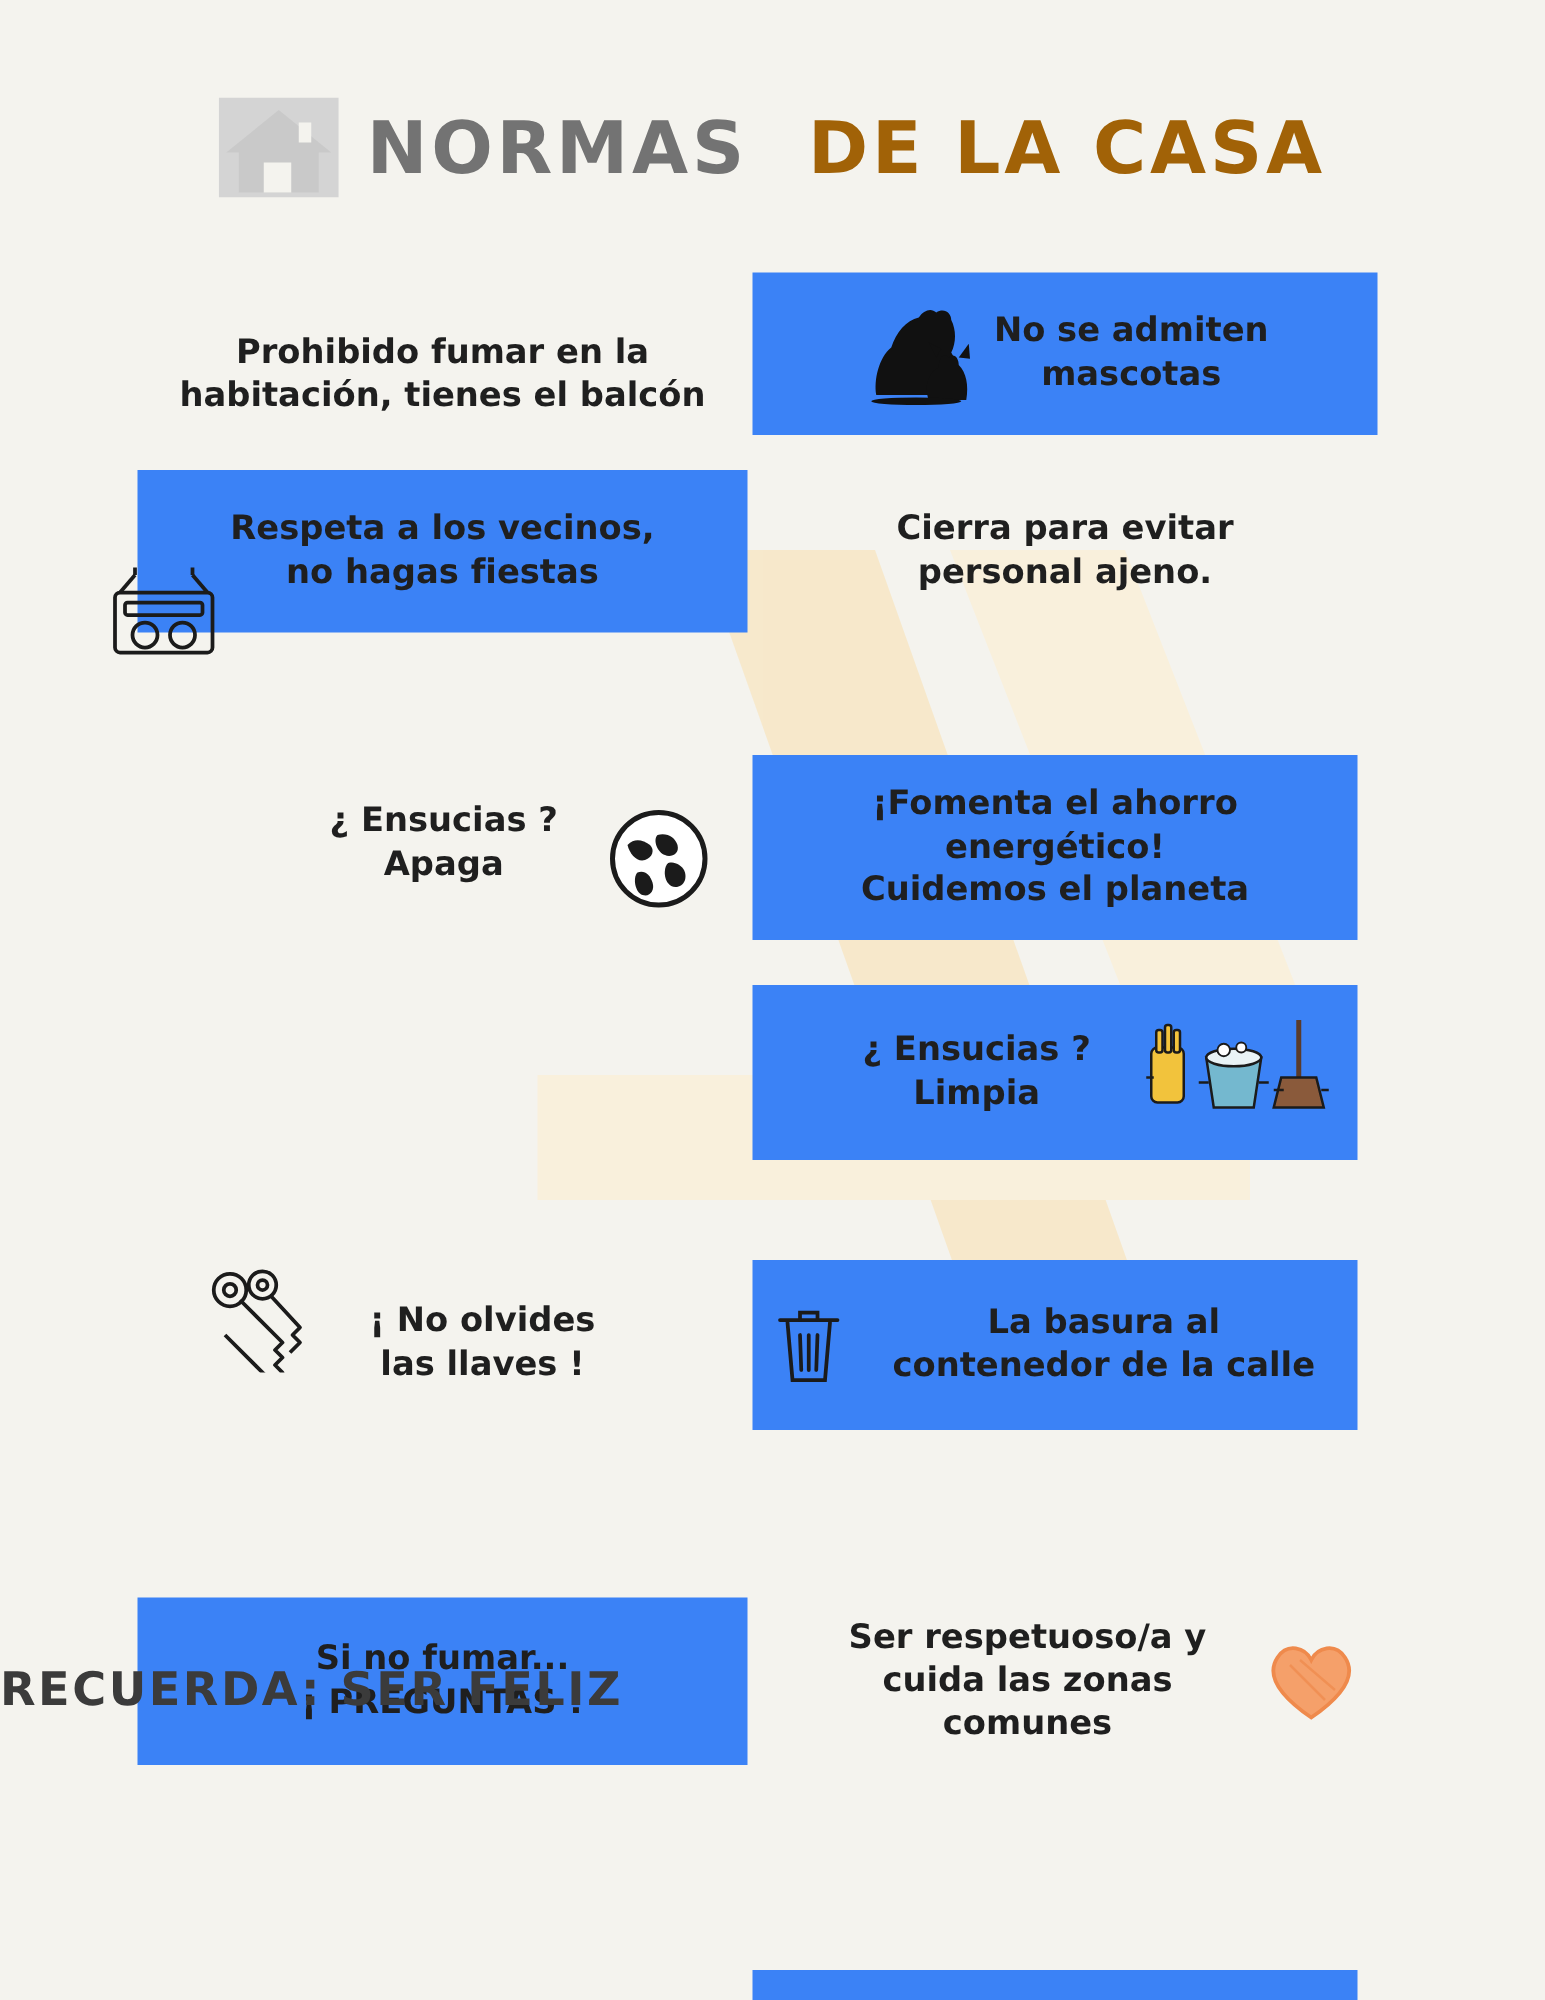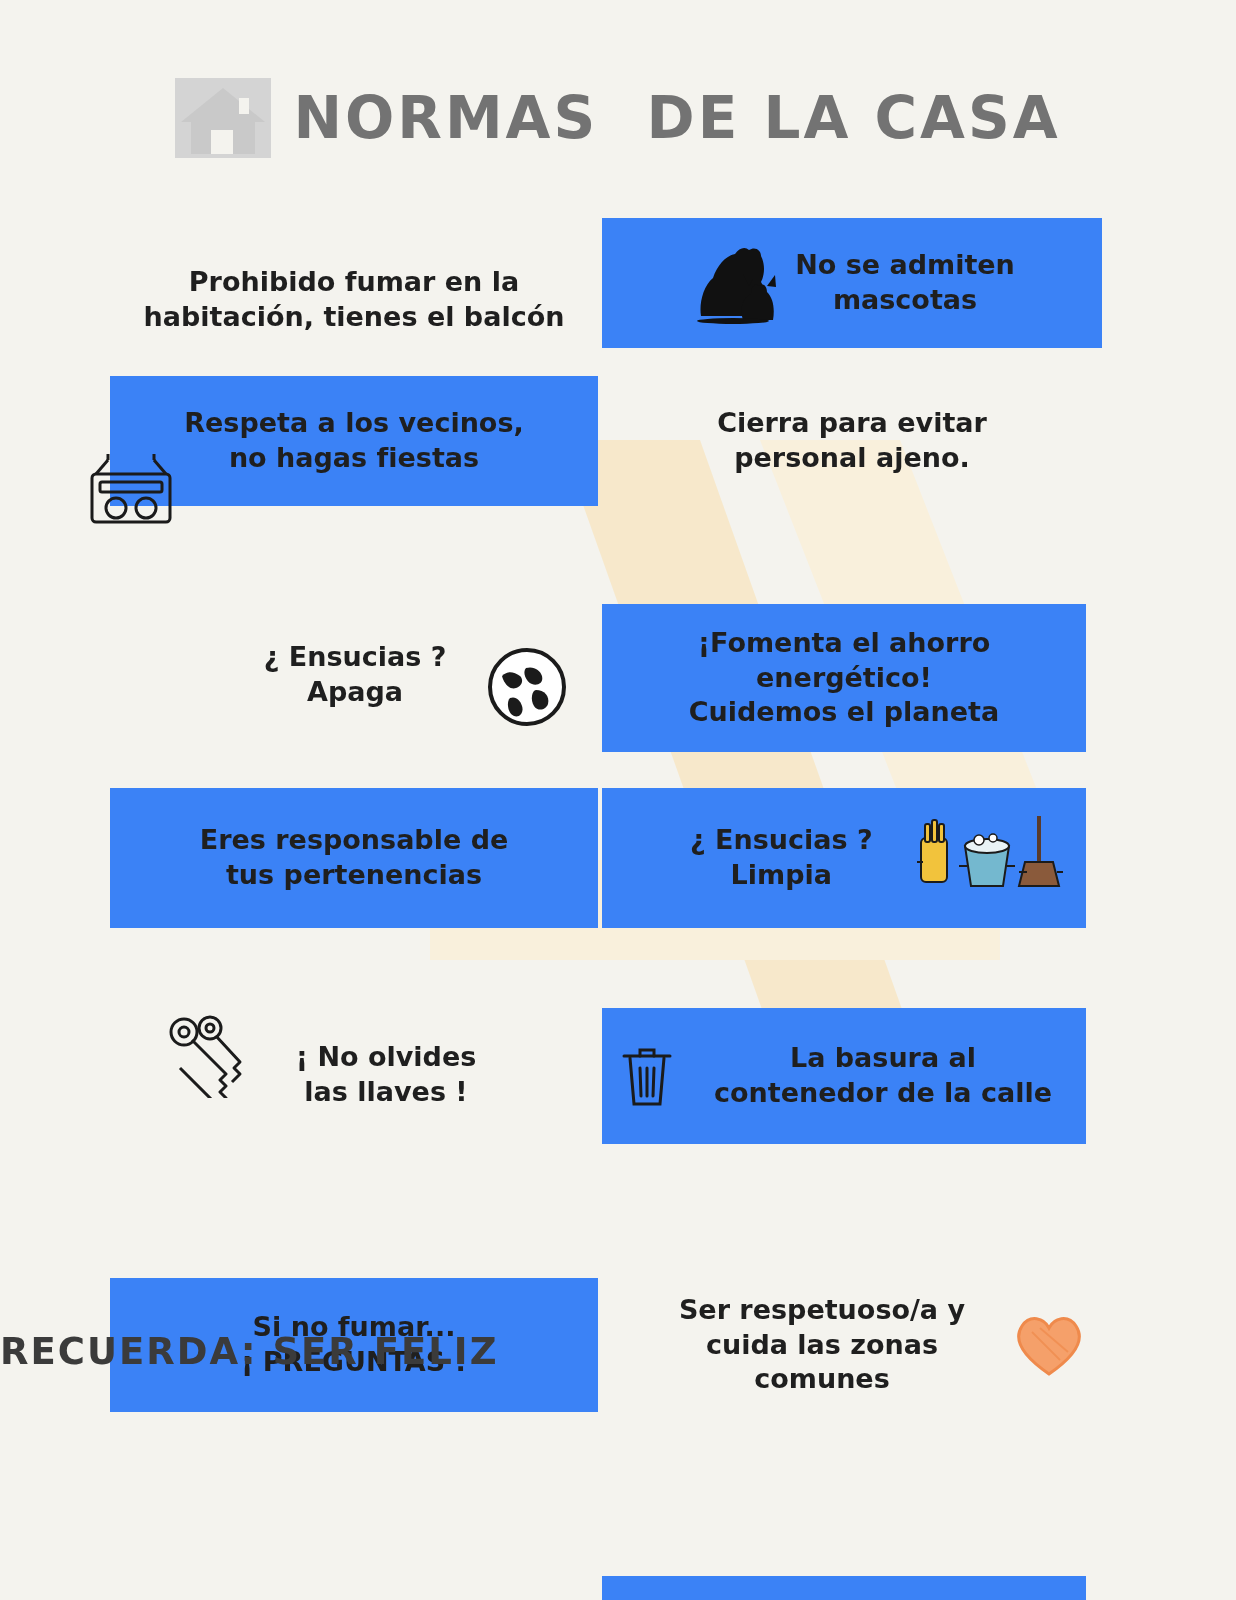--- a/index.html
+++ b/index.html
@@ -43,21 +43,21 @@
     display: block;
   }
   .title {
     font-size: 58px;
     font-weight: 700;
     letter-spacing: 3px;
     white-space: nowrap;
     font-family: "DejaVu Sans", "Liberation Sans", sans-serif;
   }
   .title .t-dark { color: #737373; }
-  .title .t-accent { color: #737373; margin-left: 25px; }
+  .title .t-accent { color: #a16207; margin-left: 25px; }
 
   
   .rules {
     position: absolute;
     top: 218px;
     left: 0;
     width: 1236px;
     z-index: 2;
   }
   .row {
@@ -202,24 +202,20 @@
       </svg>
     </span>
     <div class="cell right shaded" style="top:76px; height:148px; left:602px; width:484px;">
       <div class="cell-text">¡Fomenta el ahorro
 energético!
 Cuidemos el planeta</div>
     </div>
   </div>
 
   <div class="row" style="height:160px;">
-    <div class="cell left shaded" style="top:100px; height:140px; left:110px; width:488px;">
-      <div class="cell-text">Eres responsable de
-tus pertenencias</div>
-    </div>
     <div class="cell right shaded" style="top:100px; height:140px; left:602px; width:484px; justify-content:flex-start; padding-left:88px;">
       <div class="cell-text">¿ Ensucias ?
 Limpia</div>
       <span class="ico" style="margin-left:34px;">
         <svg width="160" height="96" viewBox="0 0 160 96">
 
           <g>
             <rect x="14" y="28" width="26" height="44" rx="5" fill="#f2c33c" stroke="#1b1b1b" stroke-width="2"></rect>
             <rect x="18" y="14" width="5" height="18" rx="2" fill="#f2c33c" stroke="#1b1b1b" stroke-width="2"></rect>
             <rect x="25" y="10" width="5" height="22" rx="2" fill="#f2c33c" stroke="#1b1b1b" stroke-width="2"></rect>

